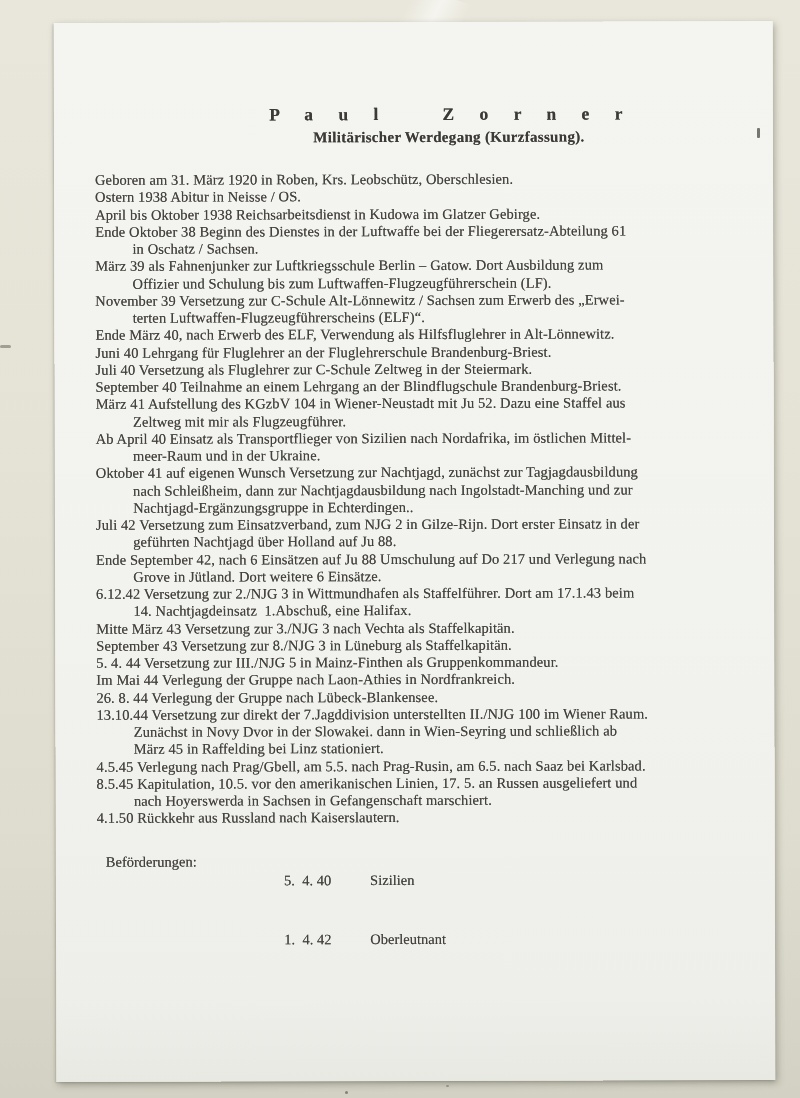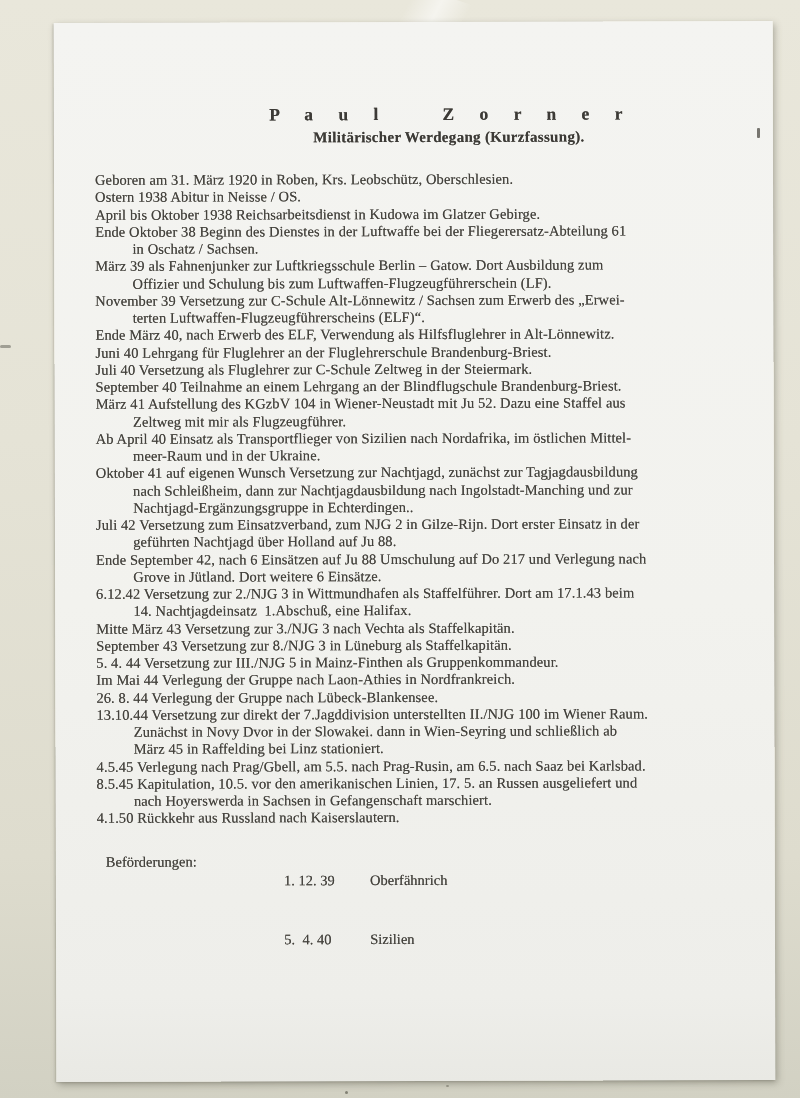--- a/index.html
+++ b/index.html
@@ -107,24 +107,24 @@
         <div class="line">4.5.45 Verlegung nach Prag/Gbell, am 5.5. nach Prag-Rusin, am 6.5. nach Saaz bei Karlsbad.</div>
         <div class="line">8.5.45 Kapitulation, 10.5. vor den amerikanischen Linien, 17. 5. an Russen ausgeliefert und</div>
         <div class="line">          nach Hoyerswerda in Sachsen in Gefangenschaft marschiert.</div>
         <div class="line">4.1.50 Rückkehr aus Russland nach Kaiserslautern.</div>
       </div>
 
     <div class="promotions">
       <div class="promo-label">Beförderungen:</div>
       <div class="promo-rows">
           <div class="promo-row">
-          <span class="promo-date">1. 12. 39</span><span class="promo-rank">Oberfähnrich</span>
+          <span class="promo-date">5.  4. 40</span><span class="promo-rank">Sizilien</span>
         </div>
           <div class="promo-row">
-          <span class="promo-date">5.  4. 40</span><span class="promo-rank">Sizilien</span>
+          <span class="promo-date">1.  4. 42</span><span class="promo-rank">Oberleutnant</span>
         </div>
           <div class="promo-row">
           
         </div>
         </div>
     </div>
 
   </div>
 </div>
 

